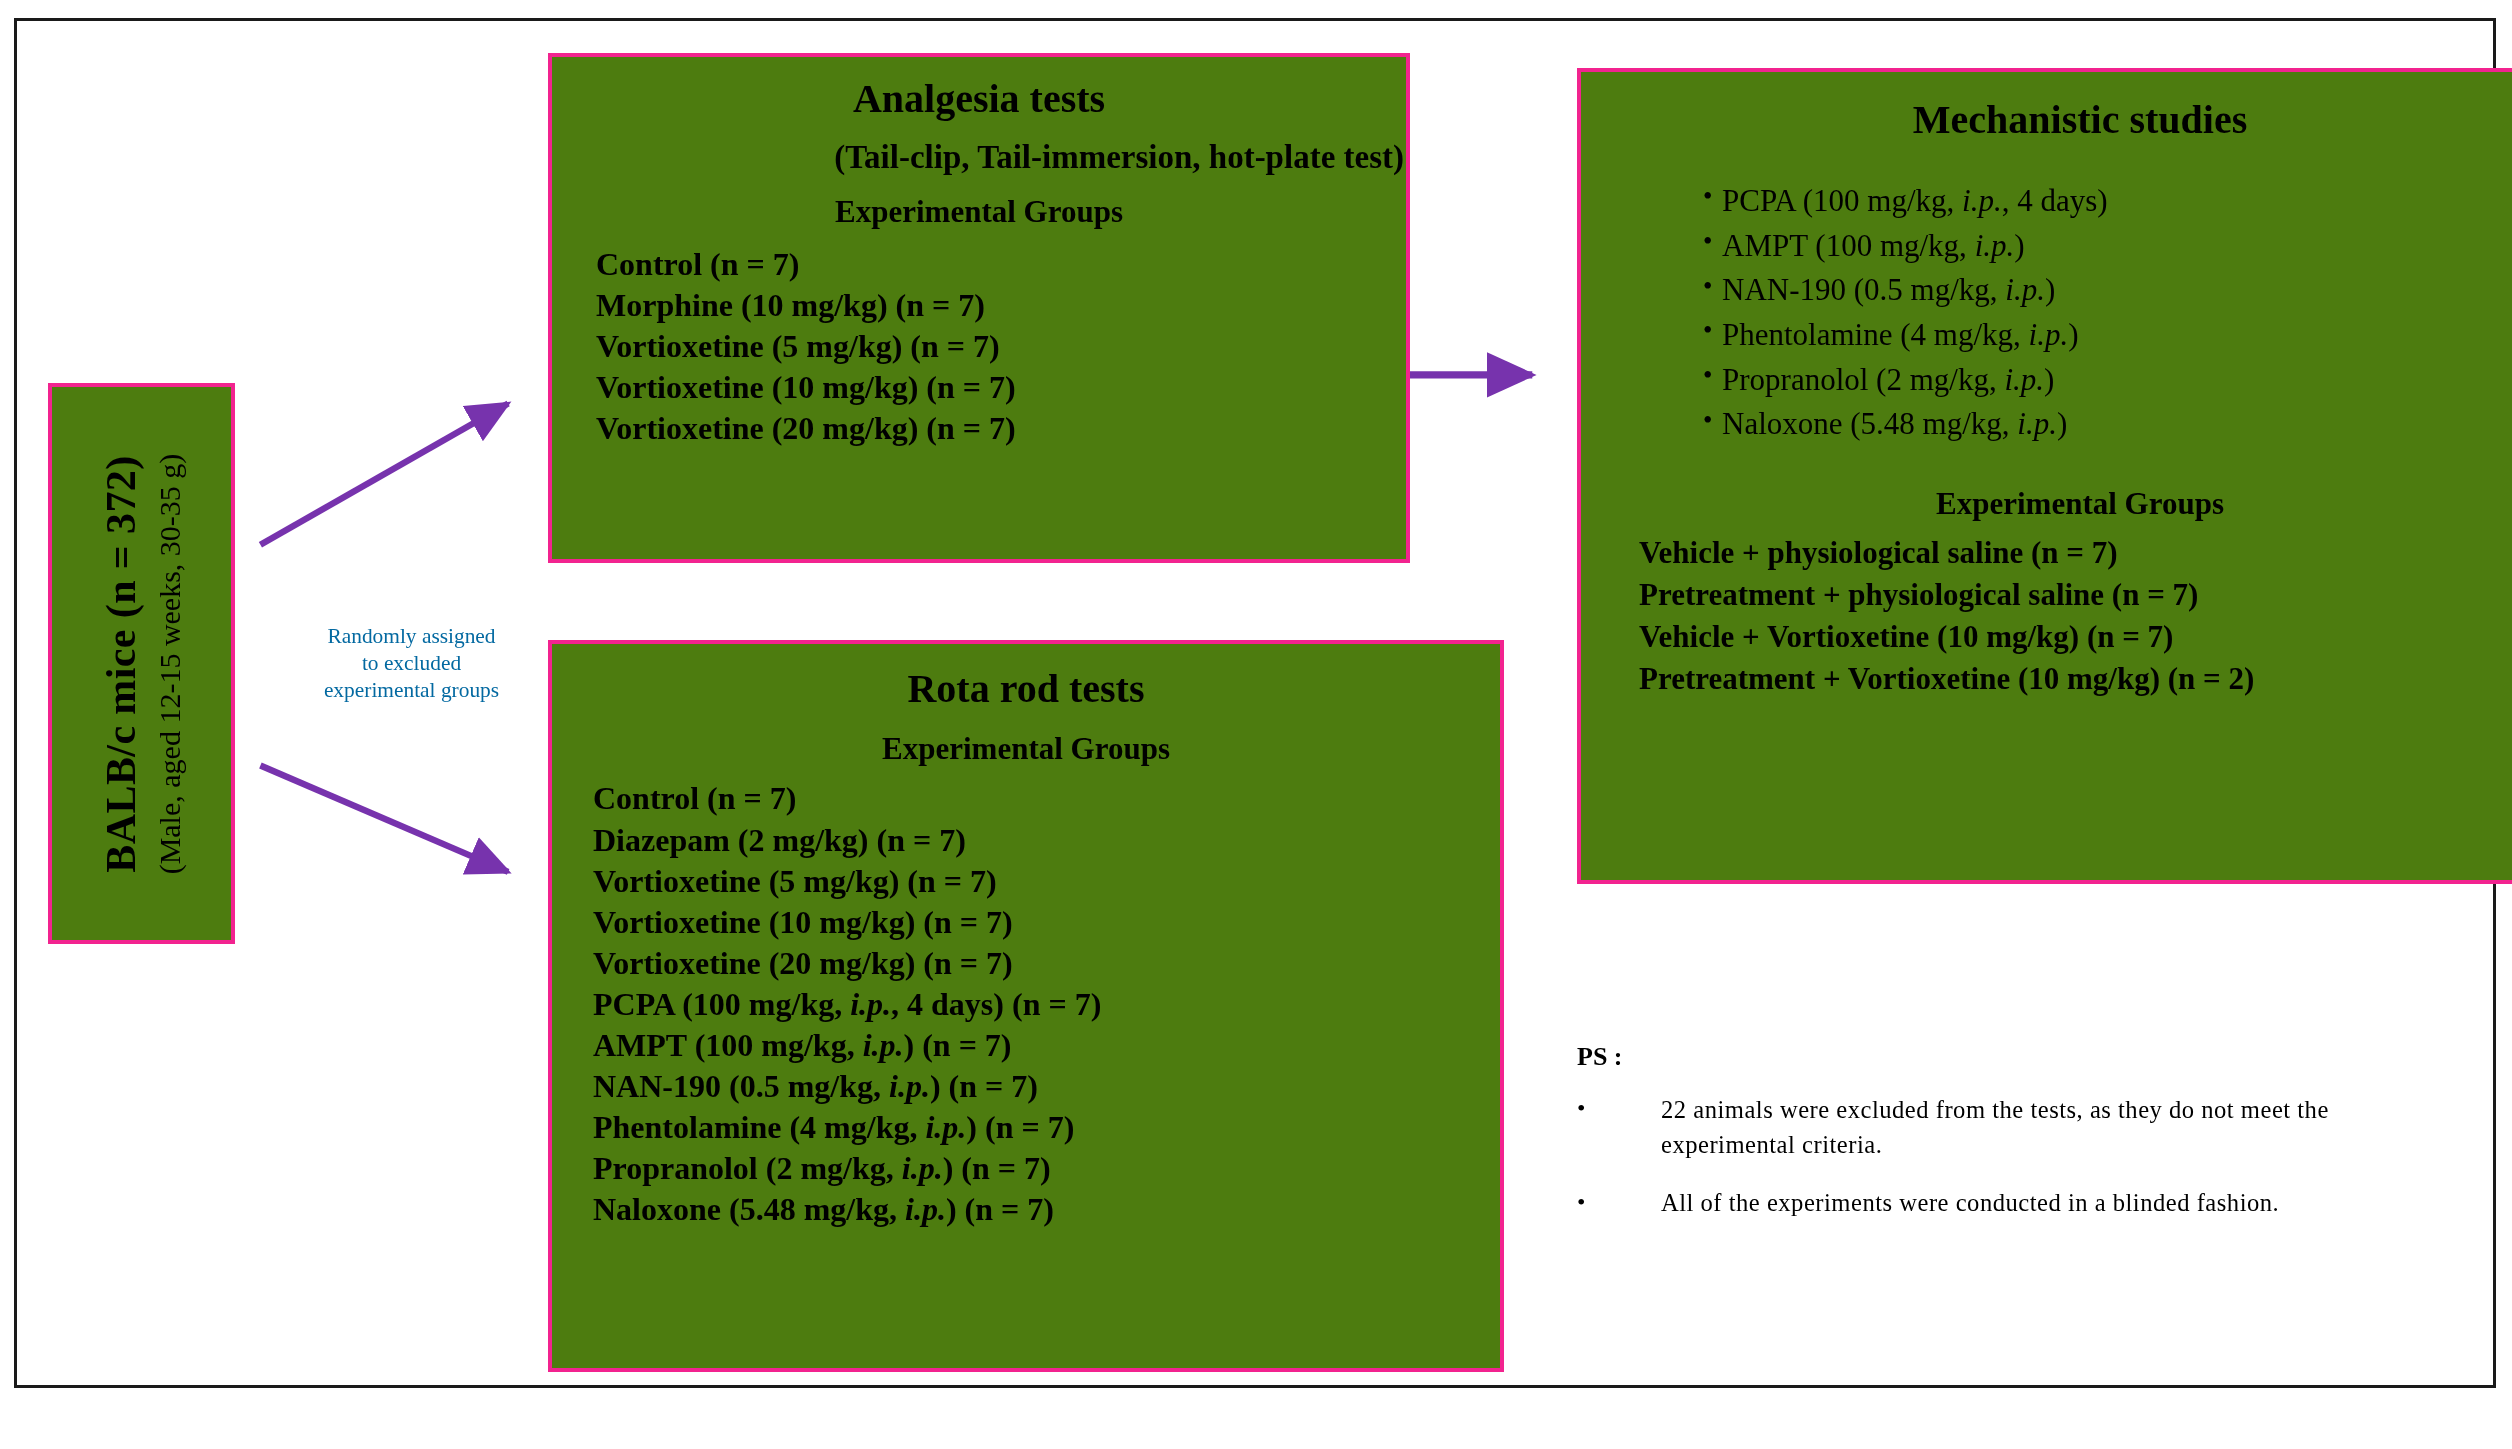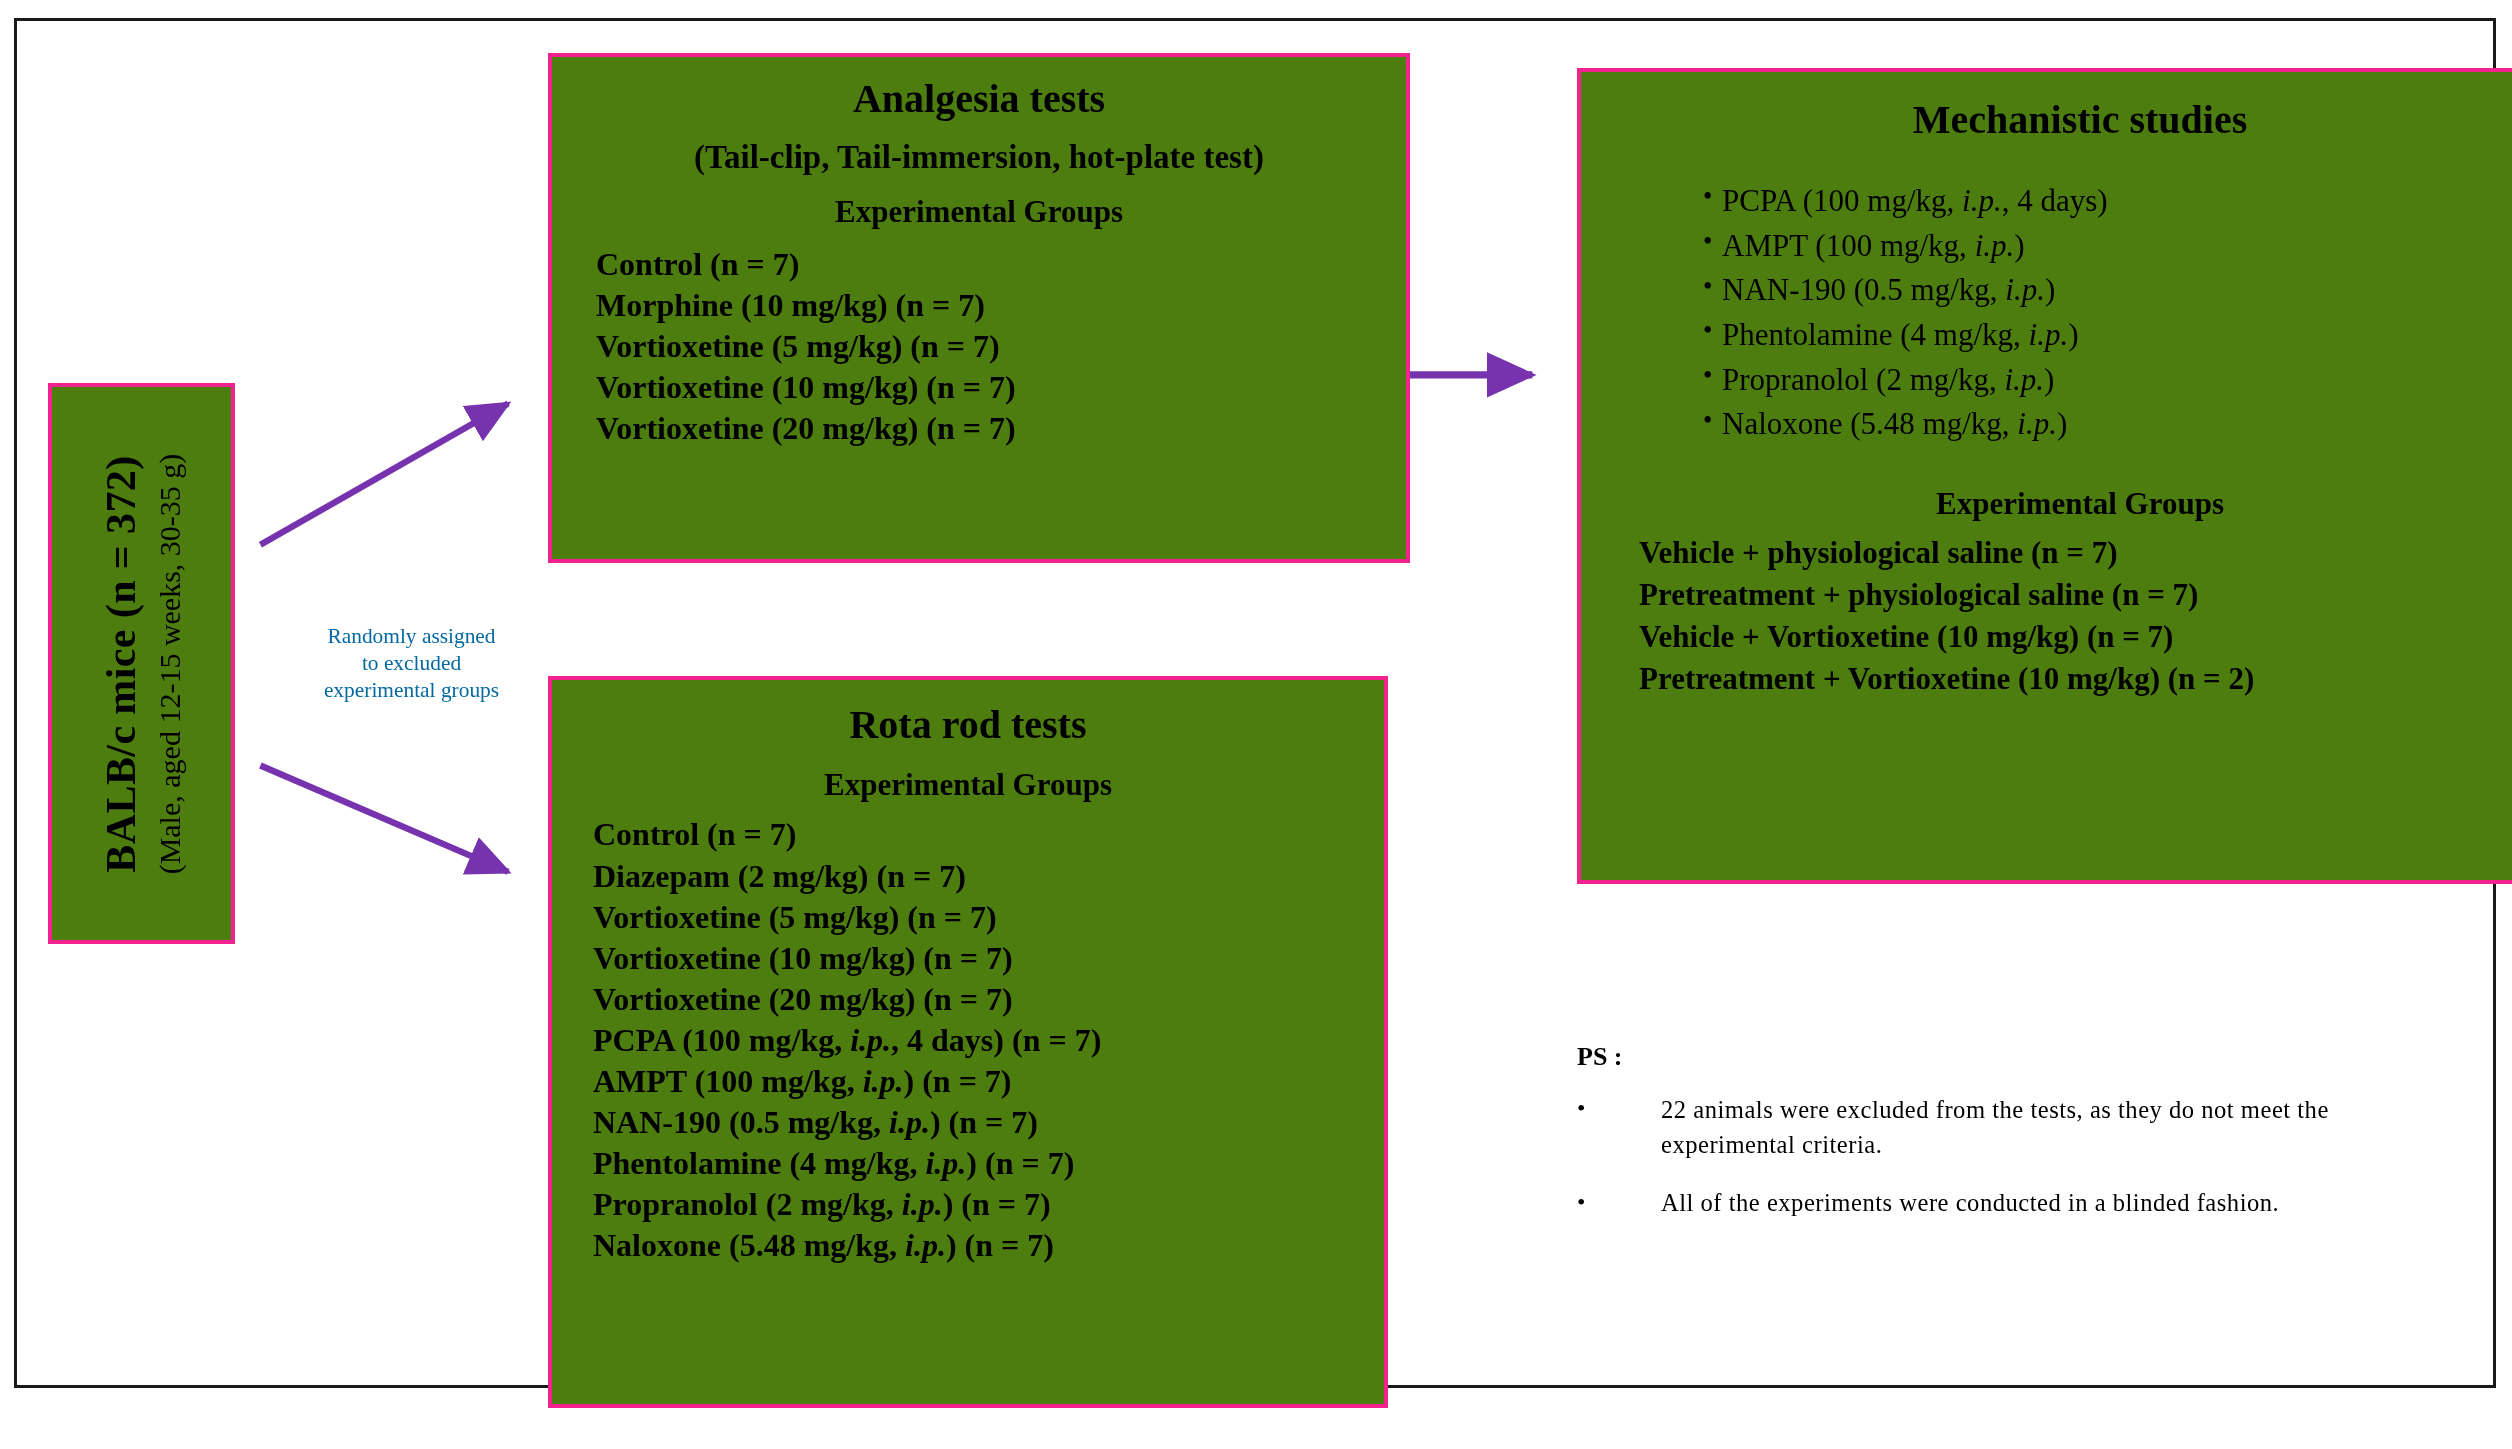--- a/index.html
+++ b/index.html
@@ -12,26 +12,26 @@
 
   
   #left-box{left:48px;top:383px;width:187px;height:561px;}
   #left-rot{position:absolute;left:50%;top:50%;transform:translate(-50%,-50%) rotate(-90deg);transform-origin:center center;width:548px;height:175px;display:flex;flex-direction:column;align-items:center;justify-content:center;white-space:nowrap;}
   #left-title{font-weight:bold;font-size:42px;letter-spacing:0.4px;line-height:1.15;}
   #left-sub{font-size:30px;margin-top:8px;line-height:1.15;}
 
   
   #analgesia-box{left:548px;top:53px;width:862px;height:510px;}
   
-  #rota-box{left:548px;top:676px;width:840px;height:732px;}
+  #rota-box{left:548px;top:640px;width:956px;height:732px;}
   
   #mech-box{left:1577px;top:68px;width:1006px;height:816px;}
 
   .boxtitle{text-align:center;font-weight:bold;font-size:40px;margin:0;line-height:1.2;}
-  .boxsubtitle{text-align:center;font-weight:bold;font-size:33px;margin:12px;line-height:1.25;}
+  .boxsubtitle{text-align:right;font-weight:bold;font-size:33px;margin:2px;line-height:1.25;}
   .grouphdr{text-align:center;font-weight:bold;font-size:31px;margin:0;line-height:1.3;}
   .grouplist{list-style:none;margin:0;padding:0;font-weight:bold;}
   .grouplist li{font-size:32px;line-height:1.285;white-space:nowrap;}
   .it{font-style:italic;}
 
   #analgesia-inner{padding:17.5px 0 0 0;}
   #analgesia-list{margin-top:11px;padding-left:44px;}
 
   #rota-inner{padding:20.6px 0 0 0;}
   #rota-list{margin-top:9.5px;padding-left:41px;}

